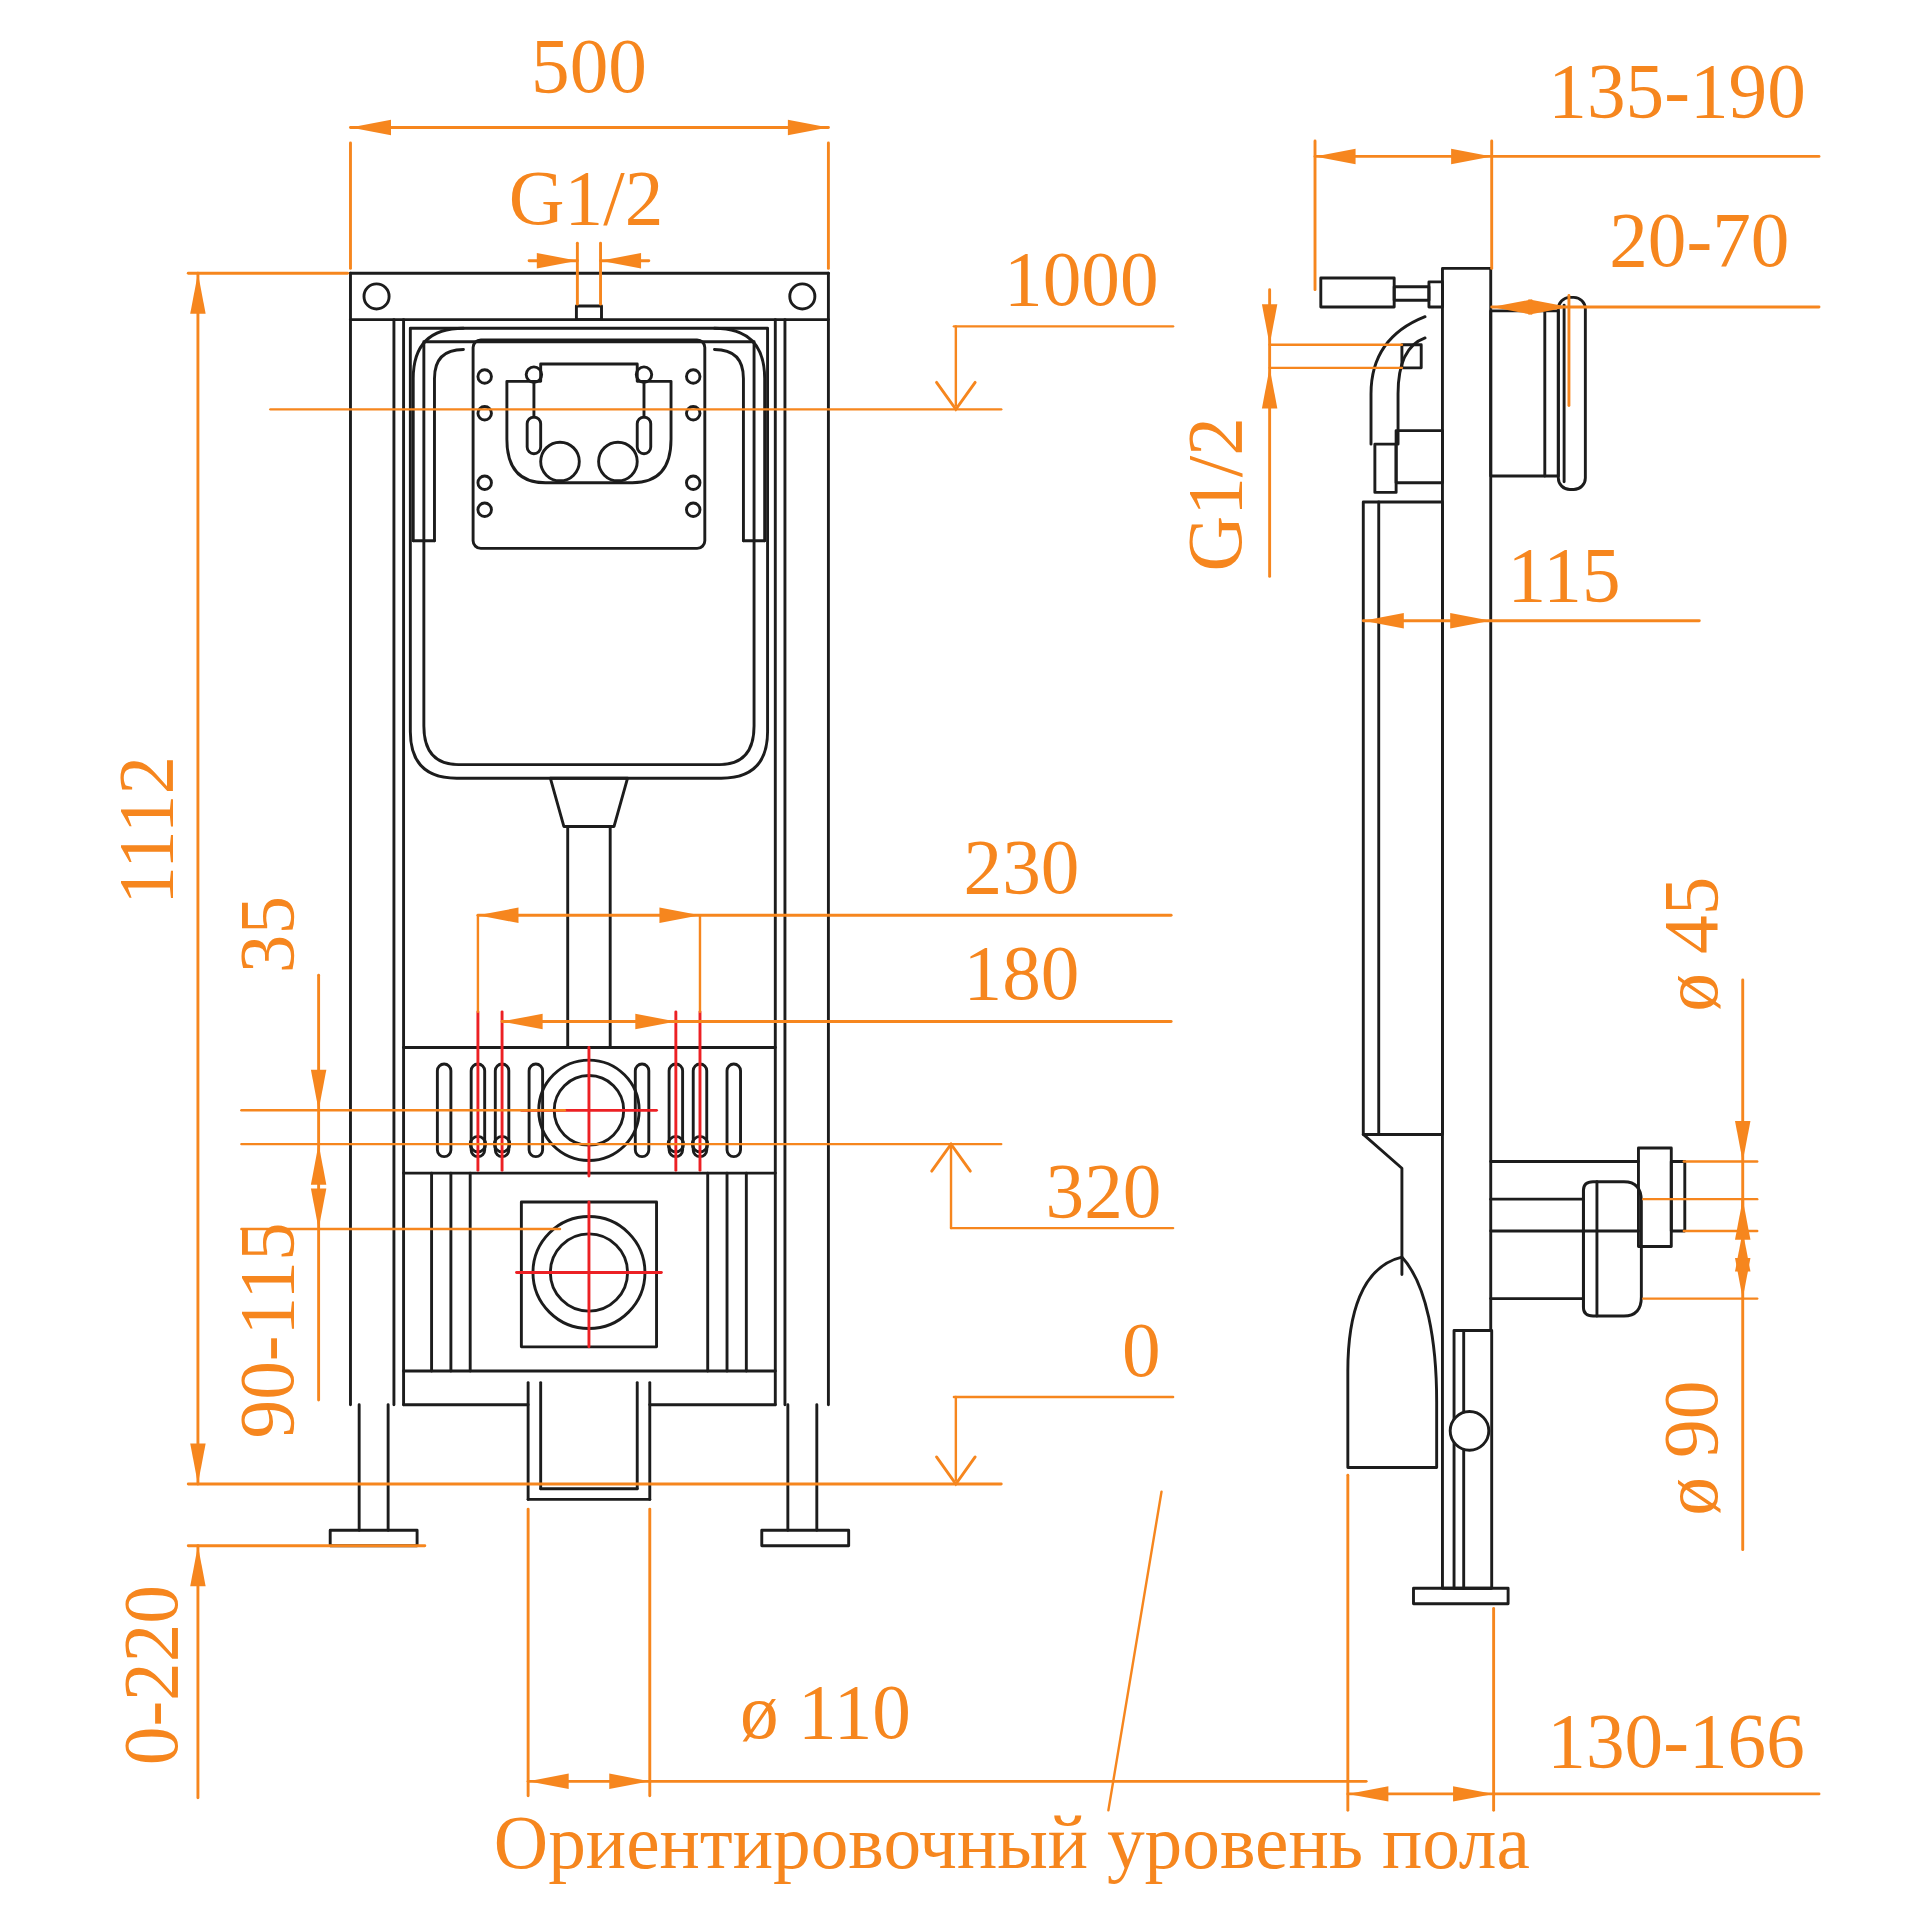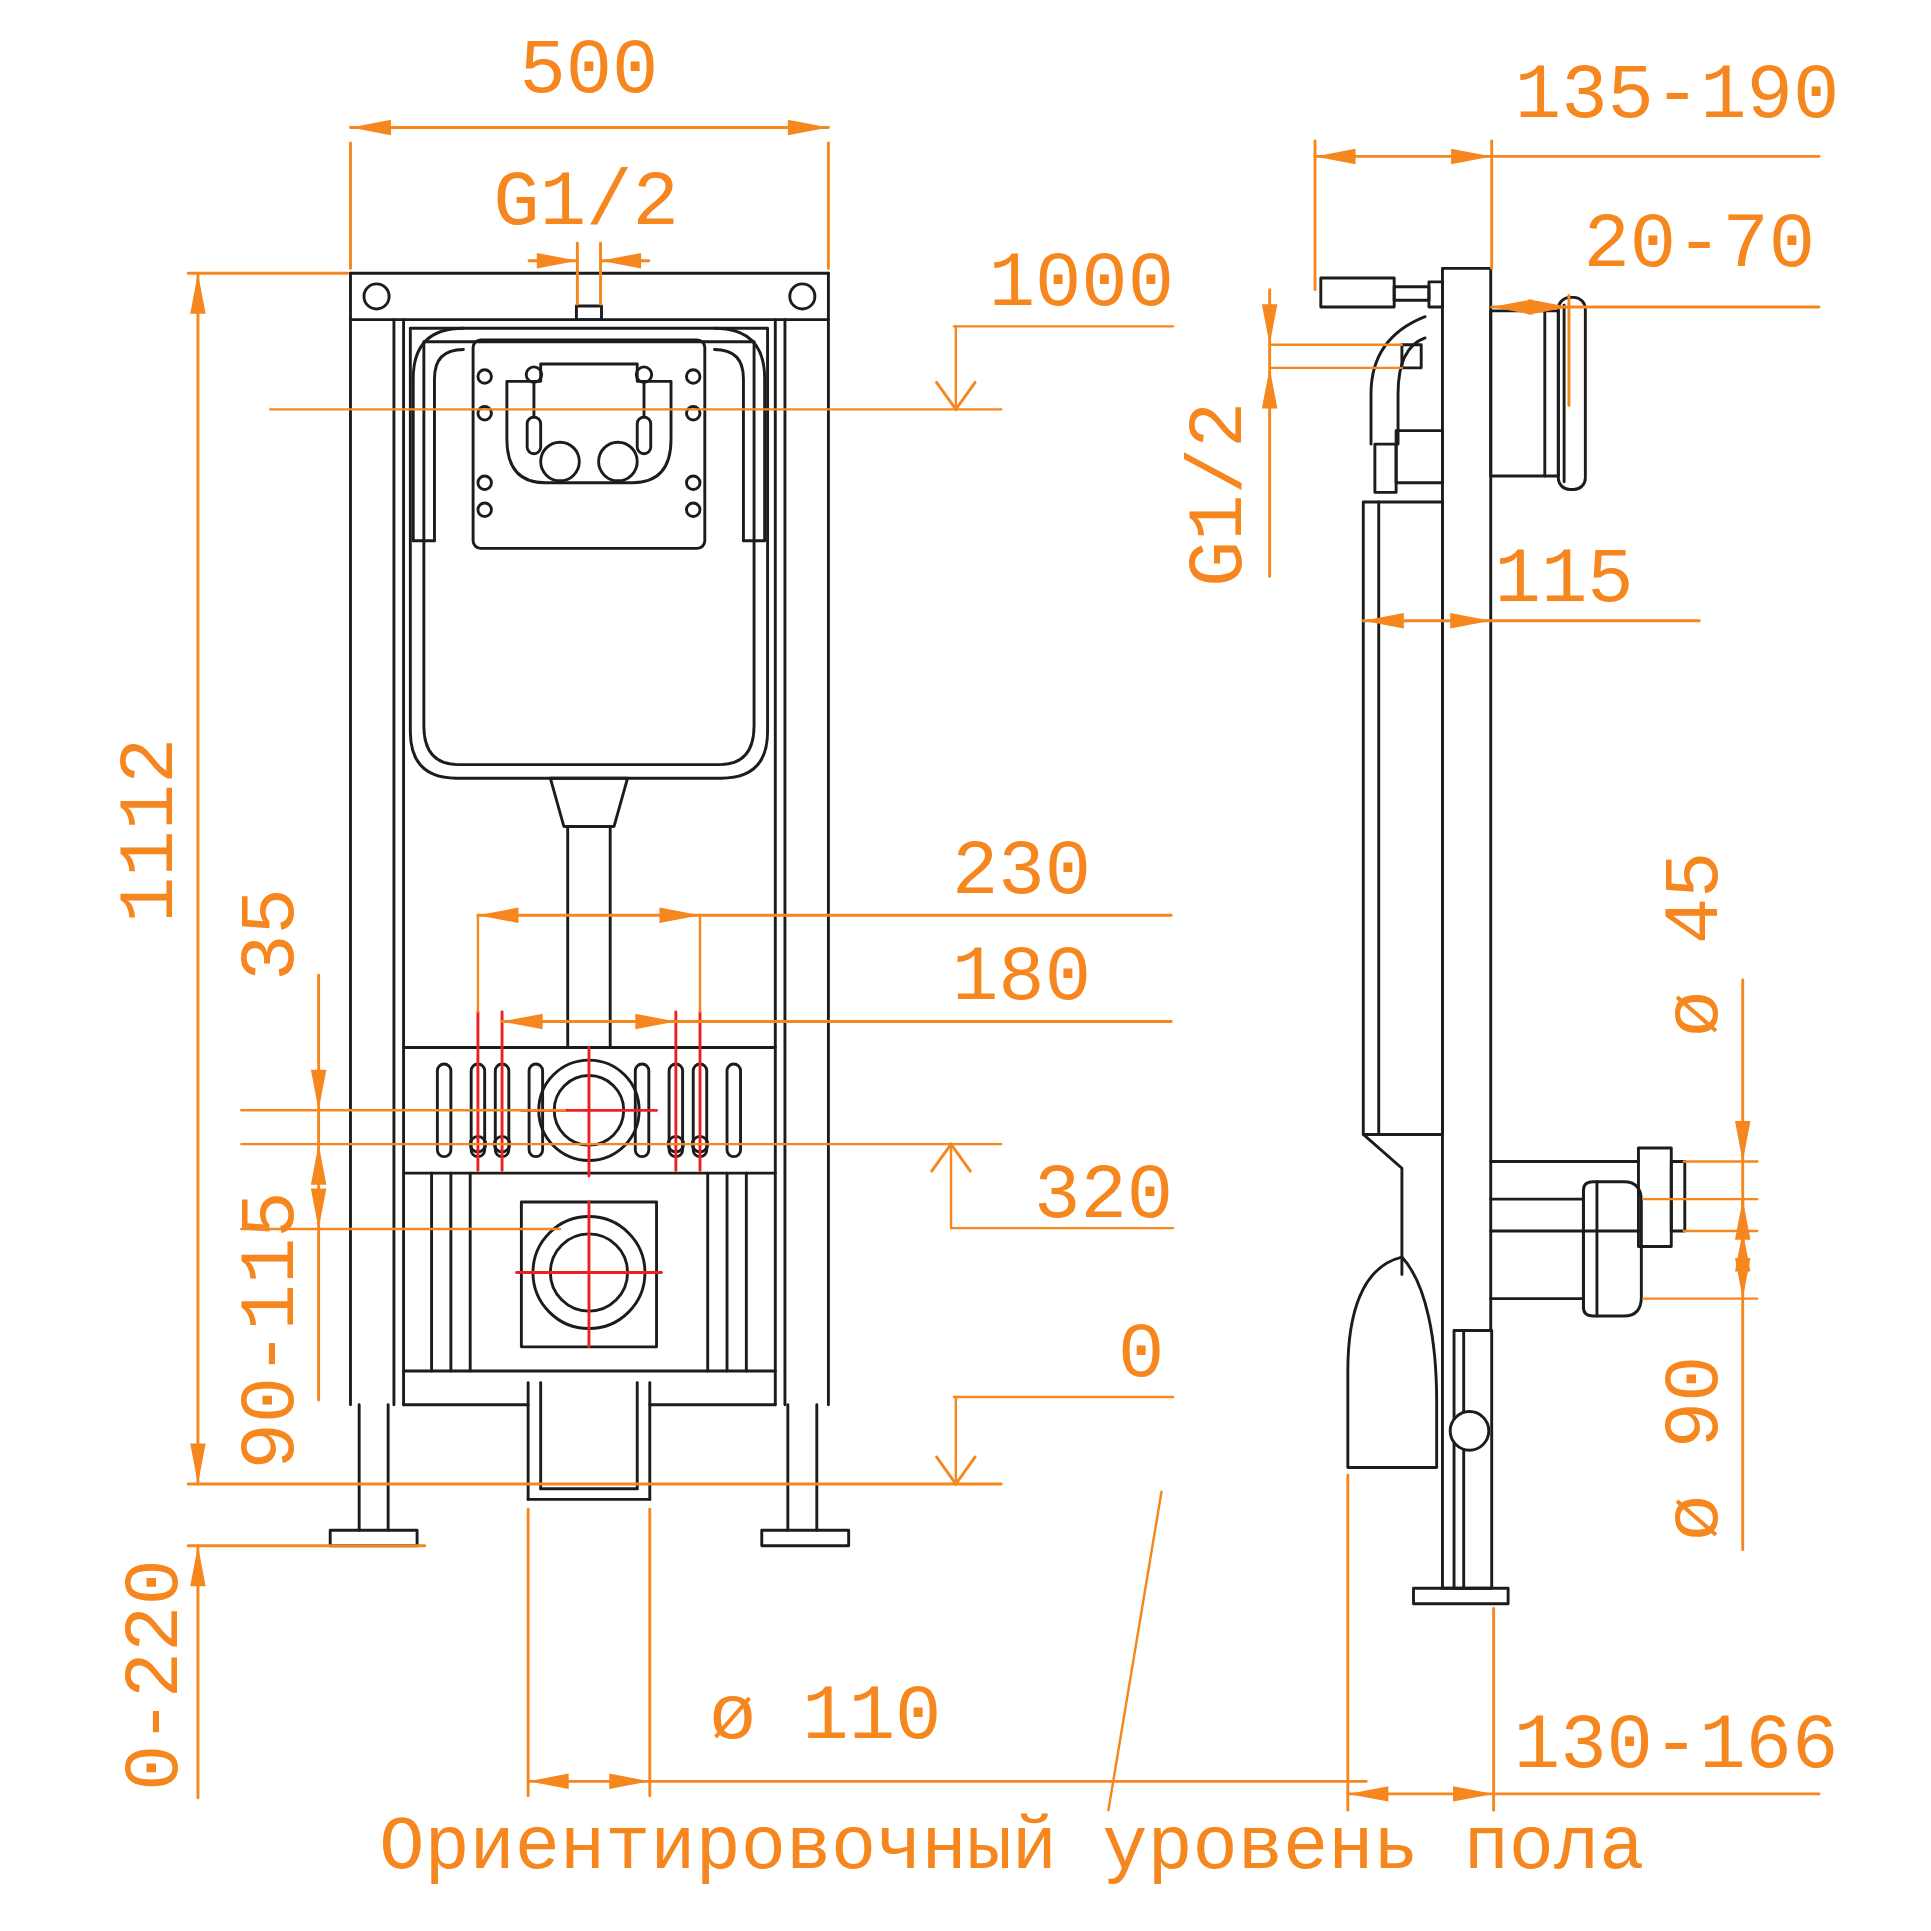--- a/index.html
+++ b/index.html
@@ -1,16 +1,16 @@
 <!DOCTYPE html>
 <html style="--accent: #F6861E; --red: #EC2024; --line: #1C1C1C;"><head>
 <meta charset="utf-8">
 <style>
   html,body{margin:0;padding:0;background:#ffffff;}
-  .stage{width:1931px;height:1931px;position:relative;background:#fff;font-family:Liberation Mono, monospace;}
+  .stage{width:1931px;height:1931px;position:relative;background:#fff;font-family:Liberation Serif, serif;}
   svg{display:block}
   .bl{stroke:var(--line);stroke-width:3;fill:none;stroke-linecap:round;stroke-linejoin:round;}
   .blf{stroke:var(--line);stroke-width:3;fill:#ffffff;stroke-linejoin:round;}
   .rl{stroke:var(--red);stroke-width:3;fill:none;stroke-linecap:round;}
   .ol{stroke:var(--accent);stroke-width:3;fill:none;stroke-linecap:round;}
   .olt{stroke:var(--accent);stroke-width:2.5;fill:none;stroke-linecap:round;}
   .oa{fill:var(--accent);stroke:none;}
   .otext{fill:var(--accent);font-size:80px;}
   .onote{fill:var(--accent);font-size:78px;}
 </style>

